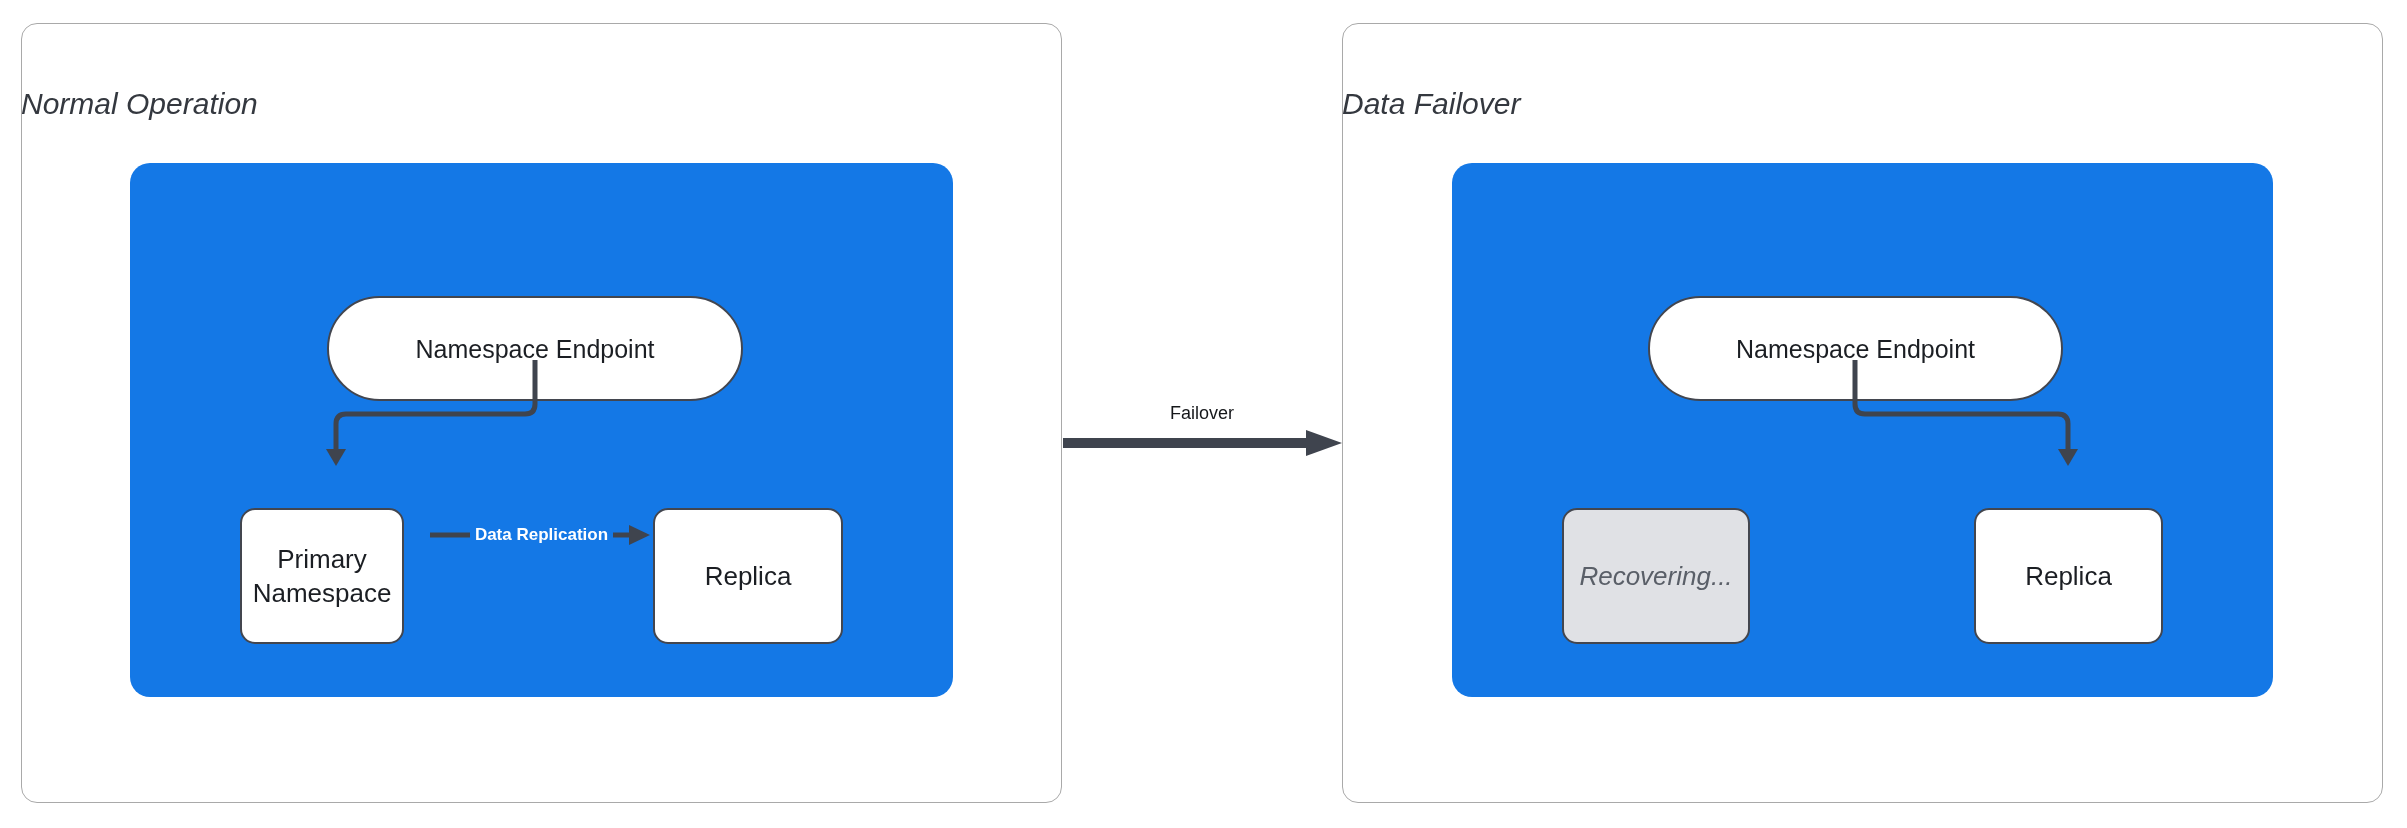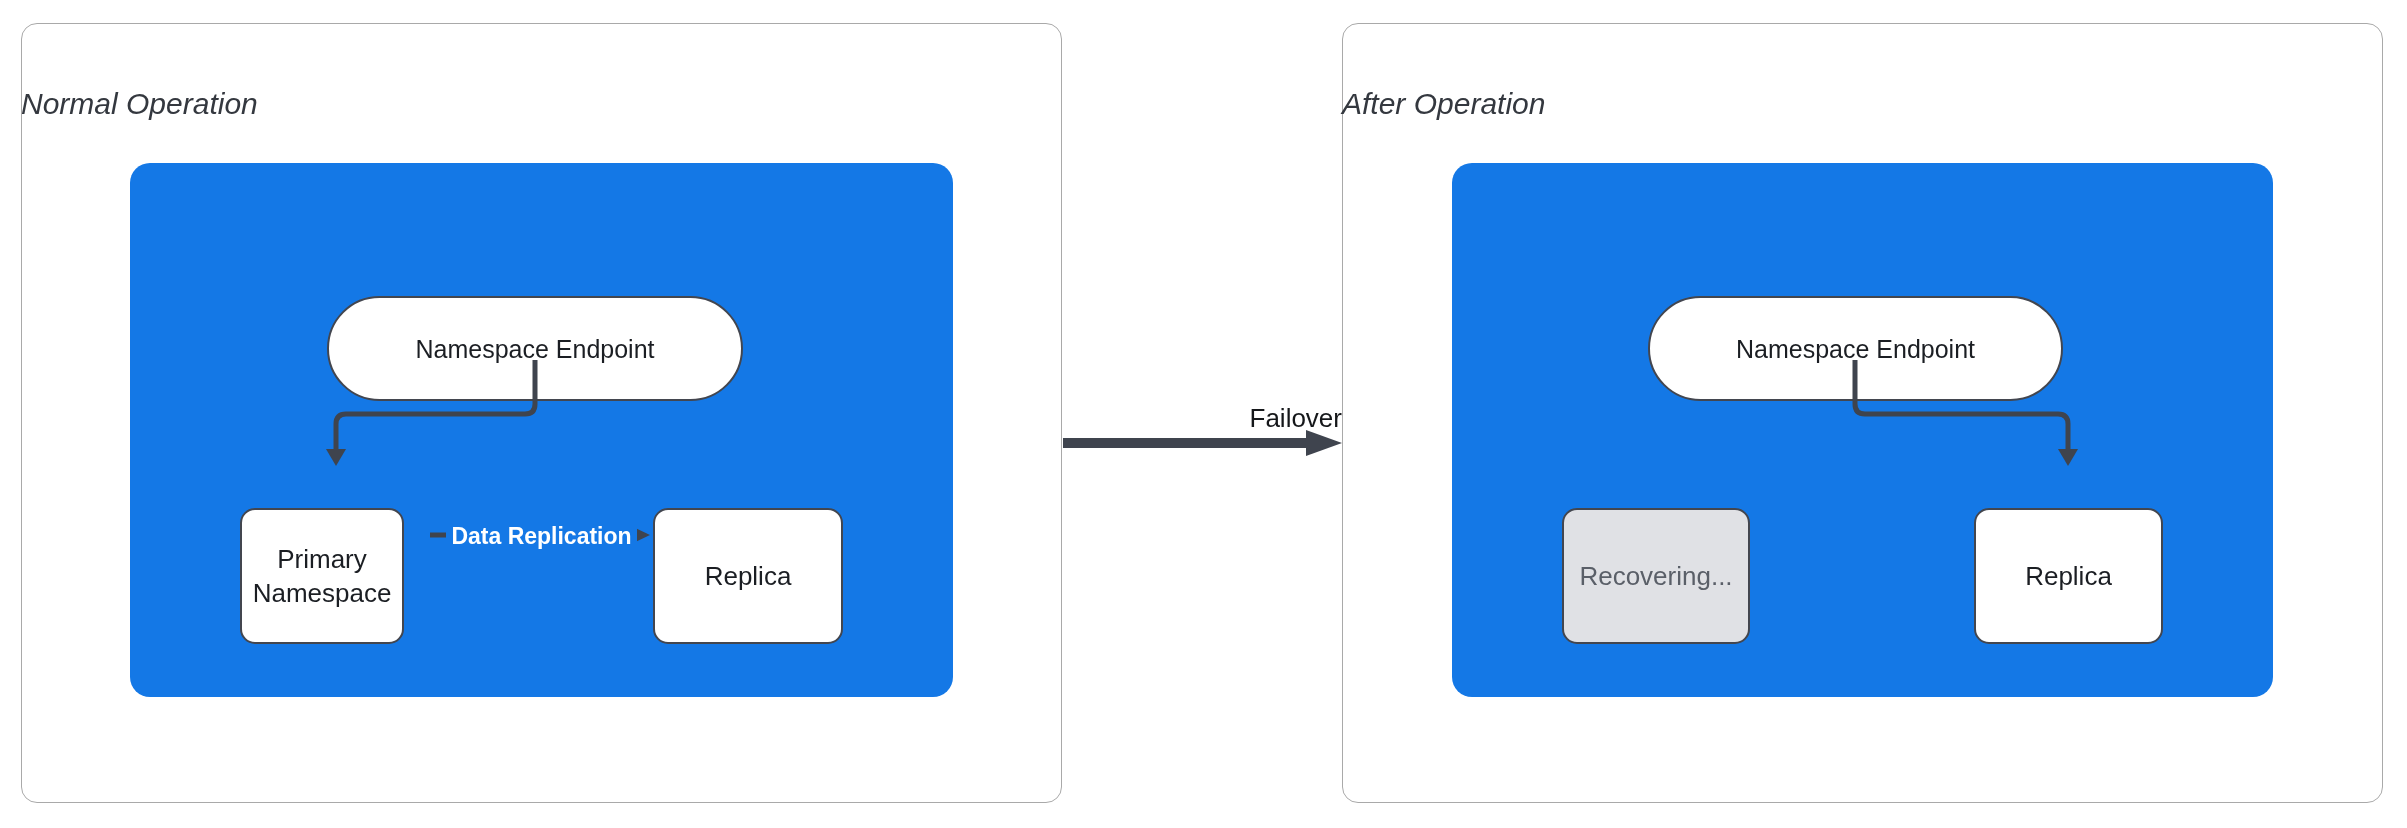--- a/index.html
+++ b/index.html
@@ -41,32 +41,33 @@
     border:2.5px solid var(--node-border);
     border-radius:15px;
     font-size:26px;line-height:34px;text-align:center;
     color:var(--node-text);
     margin-top:41px;
   }
   .stadium{border-radius:53px;font-size:25px;}
   .recovering{
     background:var(--recovering-fill);
     color:var(--recovering-text);
+    font-style:italic;
   }
   .edge-label-replication{
-    position:absolute;display:flex;align-items:flex-end;justify-content:center;
-    font-weight:bold;font-size:23px;color:var(--replication-text);
+    position:absolute;display:flex;align-items:center;justify-content:center;
+    font-weight:bold;font-size:17px;color:var(--replication-text);
   }
   .edge-label-replication span{
     background:var(--container-fill);
     padding:1px 5px;
   }
   .edge-label-failover{
-    position:absolute;text-align:right;
-    font-size:26px;color:#15171A;
+    position:absolute;text-align:center;
+    font-size:18px;color:#15171A;
   }
   svg.wires{position:absolute;left:0;top:0;pointer-events:none;}
   svg.wires path.conn{fill:none;stroke:var(--connector);stroke-width:5px;}
   svg.wires line.conn{stroke:var(--connector);stroke-width:5px;}
   svg.wires line.thick{stroke:var(--connector);stroke-width:10px;}
   svg.wires polygon.head{fill:var(--connector);}
 </style>
 </head>
 <body>
 
@@ -83,21 +84,21 @@
 <div class="node" style="left:240px;top:467px;width:164px;height:136px;padding:0 18px">
   <span>Primary Namespace</span>
 </div>
 
 <div class="node" style="left:653px;top:467px;width:190px;height:136px">
   <span>Replica</span>
 </div>
 
 <div class="panel" style="left:1342px;top:23px;width:1041px;height:780px"></div>
 
-<div class="panel-title" style="left:1342px;top:86px;width:1041px">After Operation</div>
+<div class="panel-title" style="left:1342px;top:86px;width:1041px">Data Failover</div>
 
 <div class="container-blue" style="left:1452px;top:163px;width:821px;height:534px"></div>
 
 <div class="node stadium" style="left:1648px;top:255px;width:415px;height:105px">
   <span>Namespace Endpoint</span>
 </div>
 
 <div class="node recovering" style="left:1562px;top:467px;width:188px;height:136px">
   <span>Recovering...</span>
 </div>

